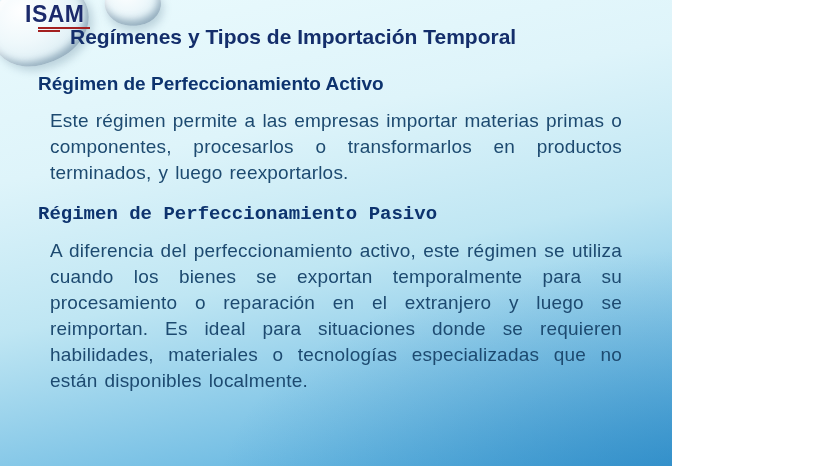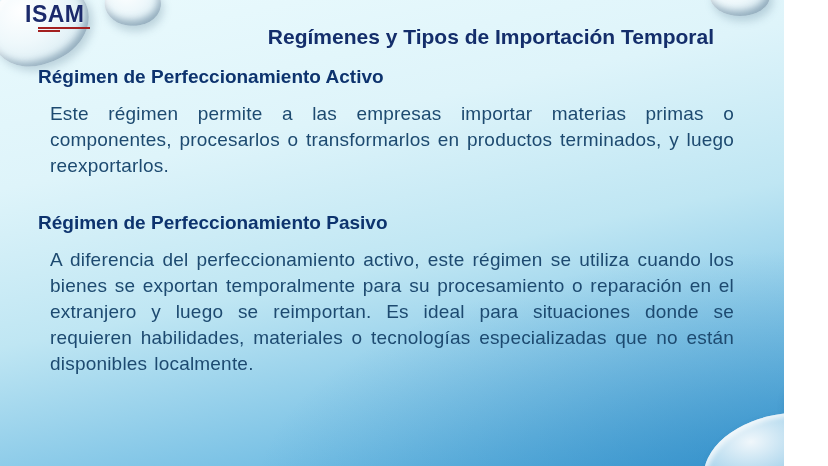--- a/index.html
+++ b/index.html
@@ -1,20 +1,20 @@
 <!DOCTYPE html>
 <html><head>
 <meta charset="utf-8">
 <style>
   html, body { margin: 0; padding: 0; }
   body { font-family: "Liberation Sans", sans-serif; }
 
   .slide {
     position: relative;
-    width: 784px;
+    width: 672px;
     height: 466px;
     overflow: hidden;
     background:
       radial-gradient(130% 95% at 104% 106%, rgba(30,120,185,0.55) 0%, rgba(30,120,185,0.0) 55%),
       linear-gradient(168deg, #eafafd 0%, #def4fa 30%, #bfe6f3 55%, #79c1e5 82%, #47a6da 100%);
   }
 
   
   .droplet { position: absolute; pointer-events: none; }
 
@@ -74,31 +74,31 @@
     text-shadow: 0 1px 1px rgba(255,255,255,0.6);
   }
   .logo-bar { display: block; background: #a32020; height: 2px; margin: 1px 0 0 13px; }
   .logo-bar-1 { width: 52px; }
   .logo-bar-2 { width: 22px; }
 
   
   .title {
     position: relative; z-index: 2;
     margin: 25px 70px 0 70px;
-    text-align: right;
+    text-align: left;
     font-size: 21px; font-weight: bold;
     color: #142e6b;
   }
   .content { position: relative; z-index: 2; padding: 0 38px; color: #1d4a70; }
   .section-heading {
     font-size: 19px; font-weight: bold; color: #0d336e;
     margin: 0 0 13px 0;
   }
-  .section-activo .section-heading { margin-top: 17px; }
-  .section-pasivo .section-heading { margin-top: 33px; }
+  .section-activo .section-heading { margin-top: 24px; }
+  .section-pasivo .section-heading { margin-top: 17px; font-family: Liberation Mono, monospace; }
   .content p {
     margin: 12px;
     font-size: 19px; line-height: 26px;
     text-align: justify;
     letter-spacing: 0.2px; word-spacing: 1.5px;
     color: #1d4a70;
   }
 </style>
 </head>
 <body>

